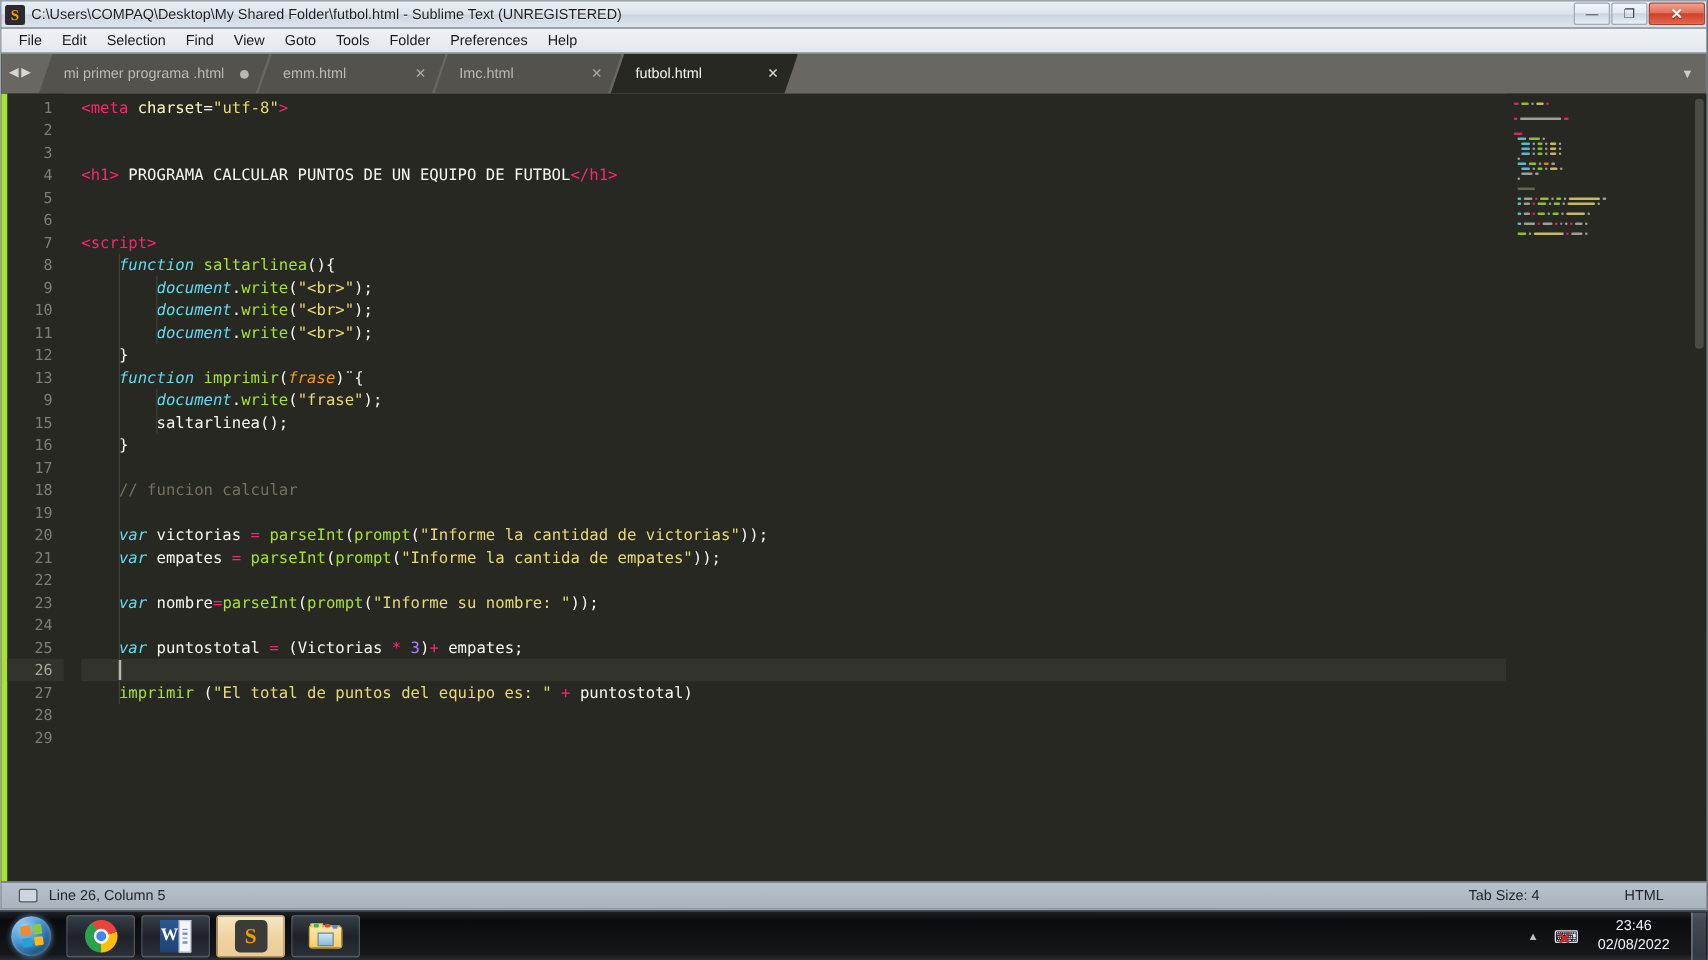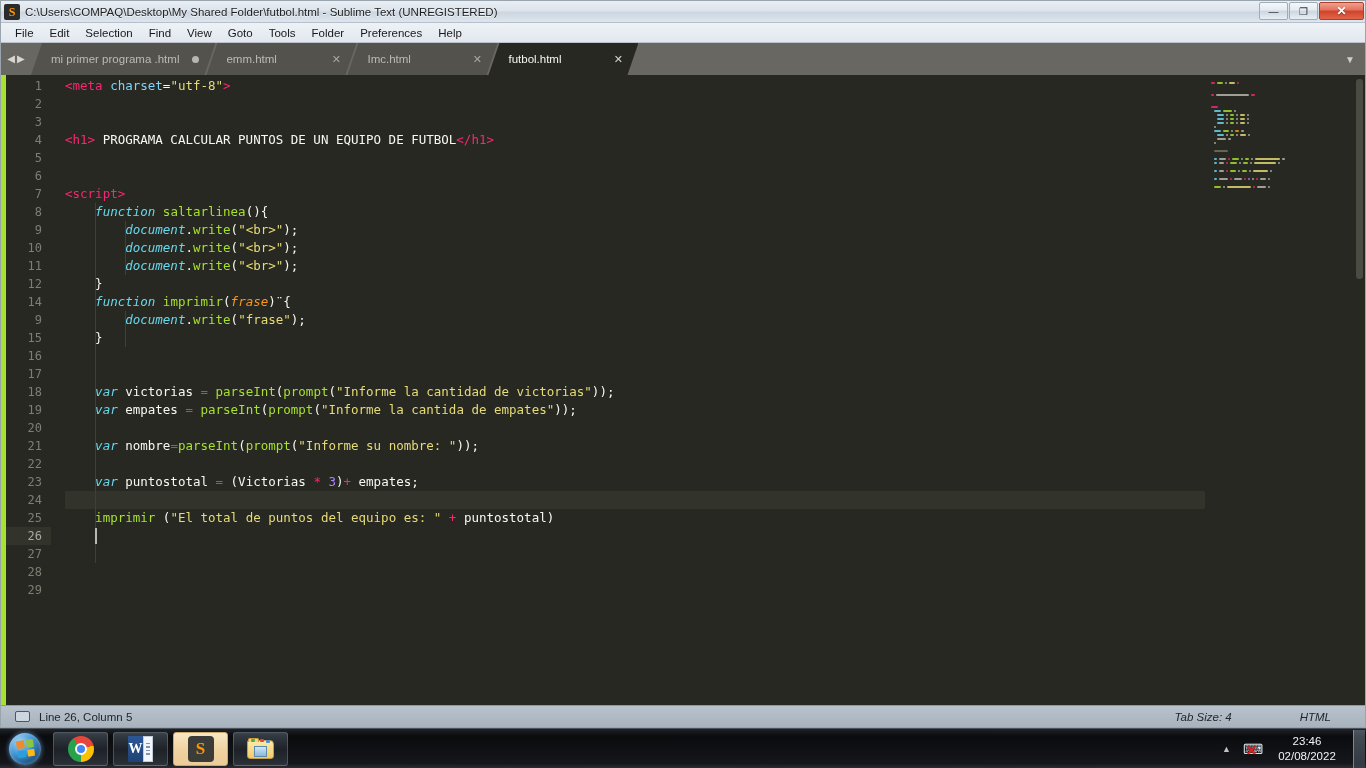--- a/index.html
+++ b/index.html
@@ -131,21 +131,21 @@
     font-family: "DejaVu Sans Mono", monospace; font-size: 12.5px;
     padding-top: 2px; padding-left: 14px;
   }
   #code-area .row { height: 18px; line-height: 18px; white-space: pre; color: #f8f8f2; }
   #code-area .row.current { background: #32332b; }
   #indent-guides { position: absolute; top: 2px; left: 14px; bottom: 0; pointer-events: none; }
   .iguide { position: absolute; top: 0; width: 1px; background: #3f4037; }
 
   
   .t-tag   { color: #f92672; }
-  .t-attr  { color: #7dd3fc; }
+  .t-attr  { color: #fef9c3; }
   .t-str   { color: #e6db74; }
   .t-kw    { color: #66d9ef; font-style: italic; }
   .t-fn    { color: #a6e22e; }
   .t-op    { color: #f92672; }
   .t-num   { color: #ae81ff; }
   .t-com   { color: #75715e; }
   .t-param { color: #fd971f; font-style: italic; }
   .t-obj   { color: #66d9ef; font-style: italic; }
   .t-plain { color: #f8f8f2; }
   .t-punct { color: #f8f8f2; }
@@ -172,21 +172,21 @@
     background: linear-gradient(to bottom,#b8c2cc 0%,#a8b3be 100%);
     border-top: 1px solid #8d98a3;
     display: flex; align-items: center; font-size: 11.5px; color: #20262c;
     padding: 0 14px; position: relative;
   }
   #statusbar .sb-icon {
     width: 15px; height: 11px; border: 1.5px solid #4e5760; border-radius: 2px;
     margin-right: 9px; background: #cdd6de;
   }
   #sb-right { position: absolute; right: 0; top: 0; bottom: 0; display: flex; align-items: center; }
-  #sb-right > span { padding: 0 34px; font-style: italic; }
+  #sb-right > span { padding: 0 34px; }
 
   
   #taskbar {
     position: absolute; left: 0; bottom: 0; width: 1366px; height: 40px;
     background: linear-gradient(to bottom, rgba(28,30,34,.96) 0%, rgba(8,9,11,.98) 18%, rgba(18,20,24,.98) 88%, rgba(40,44,50,.98) 100%);
     border-top: 1px solid #4c525a;
     display: flex; align-items: center;
   }
   #start-orb {
     width: 46px; height: 38px; margin-left: 2px; display: flex;
@@ -331,21 +331,21 @@
         <div class="ln">3</div>
         <div class="ln">4</div>
         <div class="ln">5</div>
         <div class="ln">6</div>
         <div class="ln">7</div>
         <div class="ln">8</div>
         <div class="ln">9</div>
         <div class="ln">10</div>
         <div class="ln">11</div>
         <div class="ln">12</div>
-        <div class="ln">14</div>
+        <div class="ln">13</div>
         <div class="ln">9</div>
         <div class="ln">15</div>
         <div class="ln">16</div>
         <div class="ln">17</div>
         <div class="ln">18</div>
         <div class="ln">19</div>
         <div class="ln">20</div>
         <div class="ln">21</div>
         <div class="ln">22</div>
         <div class="ln">23</div>
@@ -370,22 +370,24 @@
           <div class="row">&nbsp;</div>
           <div class="row">&nbsp;</div>
           <div class="row"><span class="t-tag">&lt;script&gt;</span></div>
           <div class="row"><span class="t-plain">    </span><span class="t-kw">function</span><span class="t-plain"> </span><span class="t-fn">saltarlinea</span><span class="t-punct">(){</span></div>
           <div class="row"><span class="t-plain">        </span><span class="t-obj">document</span><span class="t-punct">.</span><span class="t-fn">write</span><span class="t-punct">(</span><span class="t-str">"&lt;br&gt;"</span><span class="t-punct">);</span></div>
           <div class="row"><span class="t-plain">        </span><span class="t-obj">document</span><span class="t-punct">.</span><span class="t-fn">write</span><span class="t-punct">(</span><span class="t-str">"&lt;br&gt;"</span><span class="t-punct">);</span></div>
           <div class="row"><span class="t-plain">        </span><span class="t-obj">document</span><span class="t-punct">.</span><span class="t-fn">write</span><span class="t-punct">(</span><span class="t-str">"&lt;br&gt;"</span><span class="t-punct">);</span></div>
           <div class="row"><span class="t-plain">    </span><span class="t-punct">}</span></div>
           <div class="row"><span class="t-plain">    </span><span class="t-kw">function</span><span class="t-plain"> </span><span class="t-fn">imprimir</span><span class="t-punct">(</span><span class="t-param">frase</span><span class="t-punct">)¨{</span></div>
           <div class="row"><span class="t-plain">        </span><span class="t-obj">document</span><span class="t-punct">.</span><span class="t-fn">write</span><span class="t-punct">(</span><span class="t-str">"frase"</span><span class="t-punct">);</span></div>
+          <div class="row"><span class="t-plain">        </span><span class="t-plain">saltarlinea</span><span class="t-punct">();</span></div>
           <div class="row"><span class="t-plain">    </span><span class="t-punct">}</span></div>
           <div class="row">&nbsp;</div>
+          <div class="row"><span class="t-plain">    </span><span class="t-com">// funcion calcular</span></div>
           <div class="row">&nbsp;</div>
           <div class="row"><span class="t-plain">    </span><span class="t-kw">var</span><span class="t-plain"> victorias </span><span class="t-op">=</span><span class="t-plain"> </span><span class="t-fn">parseInt</span><span class="t-punct">(</span><span class="t-fn">prompt</span><span class="t-punct">(</span><span class="t-str">"Informe la cantidad de victorias"</span><span class="t-punct">));</span></div>
           <div class="row"><span class="t-plain">    </span><span class="t-kw">var</span><span class="t-plain"> empates </span><span class="t-op">=</span><span class="t-plain"> </span><span class="t-fn">parseInt</span><span class="t-punct">(</span><span class="t-fn">prompt</span><span class="t-punct">(</span><span class="t-str">"Informe la cantida de empates"</span><span class="t-punct">));</span></div>
           <div class="row">&nbsp;</div>
           <div class="row"><span class="t-plain">    </span><span class="t-kw">var</span><span class="t-plain"> nombre</span><span class="t-op">=</span><span class="t-fn">parseInt</span><span class="t-punct">(</span><span class="t-fn">prompt</span><span class="t-punct">(</span><span class="t-str">"Informe su nombre: "</span><span class="t-punct">));</span></div>
           <div class="row">&nbsp;</div>
           <div class="row"><span class="t-plain">    </span><span class="t-kw">var</span><span class="t-plain"> puntostotal </span><span class="t-op">=</span><span class="t-plain"> </span><span class="t-punct">(Victorias </span><span class="t-op">*</span><span class="t-plain"> </span><span class="t-num">3</span><span class="t-punct">)</span><span class="t-op">+</span><span class="t-plain"> empates</span><span class="t-punct">;</span></div>
           <div class="row current">&nbsp;</div>
           <div class="row"><span class="t-plain">    </span><span class="t-fn">imprimir</span><span class="t-plain"> </span><span class="t-punct">(</span><span class="t-str">"El total de puntos del equipo es: "</span><span class="t-plain"> </span><span class="t-op">+</span><span class="t-plain"> puntostotal</span><span class="t-punct">)</span></div>
           <div class="row">&nbsp;</div>

